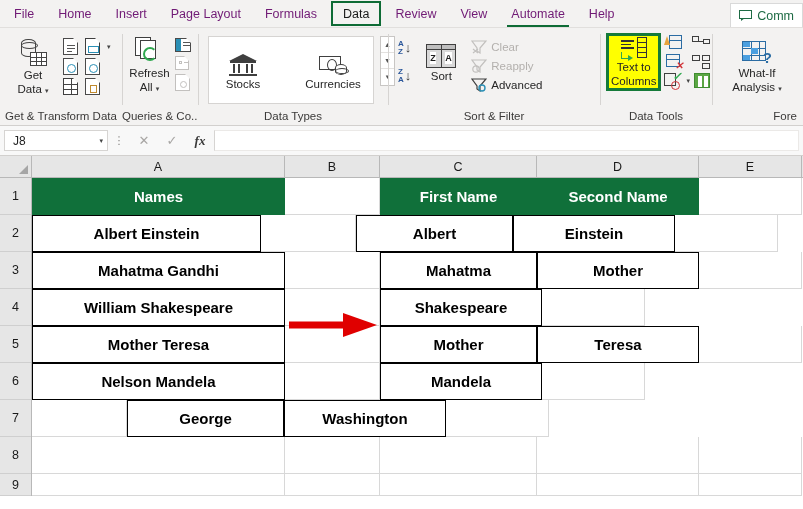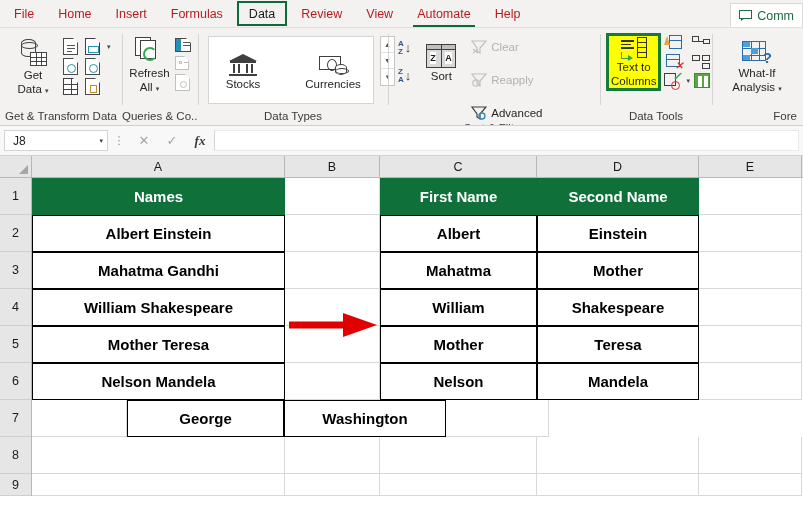--- a/index.html
+++ b/index.html
@@ -14,21 +14,21 @@
   
   .tabstrip {
     height: 28px; background: #f3f2f1;
     display: flex; align-items: stretch;
     border-bottom: 1px solid #e1dfdd;
     position: relative;
   }
   .tab {
     display: flex; align-items: center;
     padding: 4px 12px;
-    font-size: 12.5px; color: #b91c1c;
+    font-size: 12.5px; color: #701a75;
     white-space: nowrap;
   }
   .tab.first { padding-left: 14px; }
   .tab.active {
     border: 2px solid #0e6b35;
     background: #f3f2f1;
     color: #1a1a1a;
     margin: 1px 2px;
     padding: 0 10px;
   }
@@ -218,20 +218,23 @@
     <div class="tab first">
         <span>File</span>
       </div>
     <div class="tab">
         <span>Home</span>
       </div>
     <div class="tab">
         <span>Insert</span>
       </div>
     <div class="tab">
+        <span>Page Layout</span>
+      </div>
+    <div class="tab">
         <span>Formulas</span>
       </div>
     <div class="tab active">
         <span>Data</span>
       </div>
     <div class="tab">
         <span>Review</span>
       </div>
     <div class="tab">
         <span>View</span>
@@ -386,21 +389,21 @@
         </div>
         <div class="bigbtn" style="width:44px;padding-top:6px;">
           <span class="sortbox">
               <span class="tp"></span>
               <span class="mid"></span>
               <span class="z">Z</span>
               <span class="a">A</span>
             </span>
           <span class="lbl">Sort</span>
         </div>
-        <div class="smallgrid" style="gap:19px;padding-top:2px;">
+        <div class="smallgrid" style="gap:5px;padding-top:2px;">
           <span class="smallbtn dim">
             <svg width="16" height="14" viewBox="0 0 16 14">
                 <polygon points="1,1 15,1 9,8 9,13 6,11 6,8" fill="none" stroke="#c2c0be" stroke-width="1.2"></polygon>
                 <path d="M2 9 L7 13 M7 9 L2 13" stroke="#c2c0be" stroke-width="1.2"></path>
               </svg>
             <span>Clear</span>
           </span>
           <span class="smallbtn dim">
             <svg width="16" height="14" viewBox="0 0 16 14">
                 <polygon points="1,1 15,1 9,8 9,13 6,11 6,8" fill="none" stroke="#c2c0be" stroke-width="1.2"></polygon>
@@ -571,55 +574,53 @@
 
         <div class="grow">
           <div class="gc hdrcell" style="width:253px;height:37px;">Names</div>
           <div class="gc blank" style="width:95px;height:37px;"></div>
           <div class="gc hdrcell" style="width:157px;height:37px;">First Name</div>
           <div class="gc hdrcell" style="width:162px;height:37px;">Second Name</div>
           <div class="gc blank" style="width:103px;height:37px;"></div>
         </div>
 
         <div class="grow">
-          <div class="gc datacell" style="width:253px;height:37px;text-align:right;">Albert Einstein</div>
+          <div class="gc datacell" style="width:229px;height:37px;text-align:right;">Albert Einstein</div>
           <div class="gc blank" style="width:95px;height:37px;"></div>
           <div class="gc datacell" style="width:157px;height:37px;">Albert</div>
           <div class="gc datacell" style="width:162px;height:37px;">Einstein</div>
           <div class="gc blank" style="width:103px;height:37px;"></div>
         </div>
 
         <div class="grow">
           <div class="gc datacell" style="width:253px;height:37px;">Mahatma Gandhi</div>
           <div class="gc blank" style="width:95px;height:37px;"></div>
           <div class="gc datacell" style="width:157px;height:37px;">Mahatma</div>
           <div class="gc datacell" style="width:162px;height:37px;">Mother</div>
           <div class="gc blank" style="width:103px;height:37px;"></div>
         </div>
 
         <div class="grow">
           <div class="gc datacell" style="width:253px;height:37px;">William Shakespeare</div>
           <div class="gc blank" style="width:95px;height:37px;"></div>
-          <div class="gc datacell" style="width:157px;height:37px;">William</div>
           <div class="gc datacell" style="width:162px;height:37px;">Shakespeare</div>
           <div class="gc blank" style="width:103px;height:37px;"></div>
         </div>
 
         <div class="grow">
           <div class="gc datacell" style="width:253px;height:37px;">Mother Teresa</div>
           <div class="gc blank" style="width:95px;height:37px;"></div>
           <div class="gc datacell" style="width:157px;height:37px;">Mother</div>
           <div class="gc datacell" style="width:162px;height:37px;">Teresa</div>
           <div class="gc blank" style="width:103px;height:37px;"></div>
         </div>
 
         <div class="grow">
           <div class="gc datacell" style="width:253px;height:37px;">Nelson Mandela</div>
           <div class="gc blank" style="width:95px;height:37px;"></div>
-          <div class="gc datacell" style="width:157px;height:37px;">Nelson</div>
           <div class="gc datacell" style="width:162px;height:37px;">Mandela</div>
           <div class="gc blank" style="width:103px;height:37px;"></div>
         </div>
 
         <div class="grow">
           <div class="gc blank" style="width:95px;height:37px;"></div>
           <div class="gc datacell" style="width:157px;height:37px;">George</div>
           <div class="gc datacell" style="width:162px;height:37px;">Washington</div>
           <div class="gc blank" style="width:103px;height:37px;"></div>
         </div>

